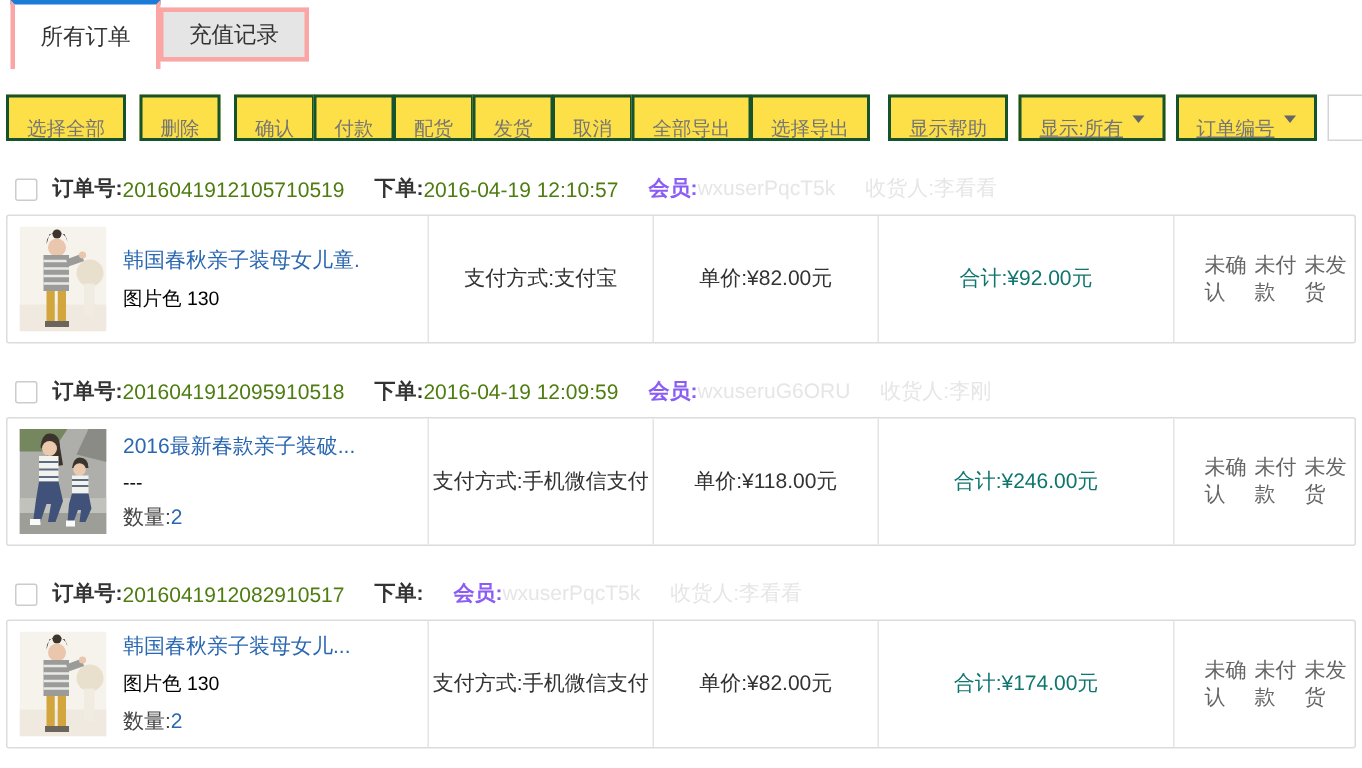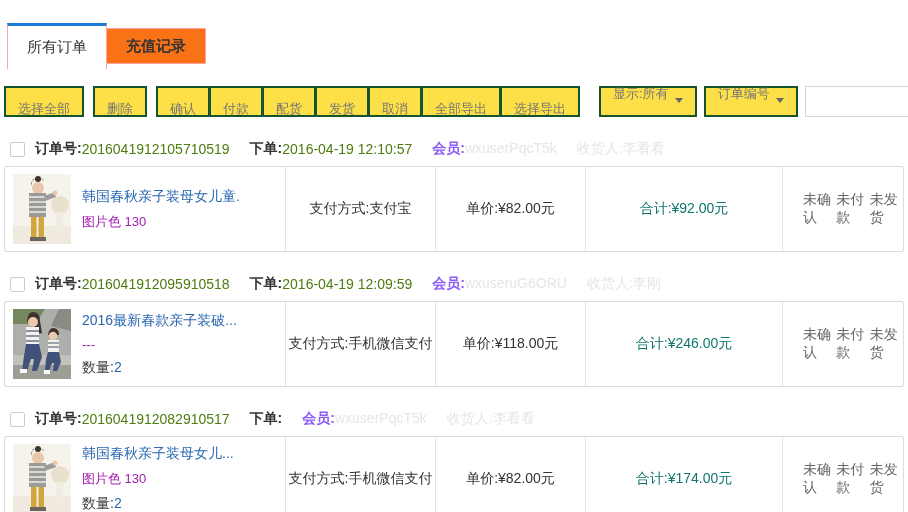--- a/index.html
+++ b/index.html
@@ -3,45 +3,45 @@
 <meta charset="utf-8">
 <style>
   * { box-sizing: border-box; margin: 0; padding: 0; }
   html,body { width: 908px; height: 512px; overflow: hidden; }
   body {
     font-family: "Liberation Sans", "DejaVu Sans", sans-serif;
     background: #fff; color: #333; font-size: 14px;
   }
 
   
-  .tabbar { display: flex; align-items: stretch; padding-left: 7px; height: 46px; margin-top: 23px; }
+  .tabbar { display: flex; align-items: stretch; padding-left: 7px; height: 46px; }
   .tab {
     width: 100px; text-align: center; font-size: 15px; color: #333;
-    border: 1px solid #fca5a5; background: #f97316; cursor: pointer;
-    display: flex; align-items: center; justify-content: center; font-weight: bold;
+    border: 3px solid #fca5a5; background: #e5e5e5; cursor: pointer;
+    display: flex; align-items: center; justify-content: center;
   }
   .tab.active {
     background: #fff; border-top: 3px solid #1a7bd9; border-bottom: none;
     font-weight: normal;
   }
   .tab.inactive { margin: 5px 0 5px -1px; }
 
   
   .toolbar { display: flex; align-items: center; margin: 17px 0 0 4px; width: 940px; }
   .btn {
     background: #fde047; border: 2px solid #14532d; color: #757575;
     font-size: 13px; height: 31px; padding: 12px 12px; cursor: pointer;
     font-family: inherit; white-space: nowrap;
   }
   .btn.standalone { margin-right: 9px; }
   .btn-group { display: flex; margin-right: 12px; }
   .btn-group .btn { margin-left: -1px; }
   .btn-group .btn:first-child { margin-left: 0; }
   .toolbar-right { margin-left: auto; display: flex; align-items: center; }
-  .dd { display: flex; align-items: flex-end; gap: 6px; margin-left: 7px; }
+  .dd { display: flex; align-items: flex-start; gap: 6px; margin-left: 7px; text-decoration: underline; }
   .dd .caret {
     width: 0; height: 0; border-left: 4px solid transparent;
     border-right: 4px solid transparent; border-top: 5px solid #666;
     display: inline-block;
   }
   .search-input {
     margin-left: 7px; height: 31px; width: 148px; border: 1px solid #d4d4d4;
     font-family: inherit; font-size: 13px; padding: 0 6px; outline: none;
   }
 
@@ -68,21 +68,21 @@
   .col-price { width: 150px; }
   .col-total { width: 197px; color: #0f766e; }
   .col-status { flex: 1; justify-content: flex-start; padding-left: 20px; color: #666; }
 
   .thumb { flex: none; width: 58px; height: 70px; cursor: pointer; display: block; }
   .pinfo { display: flex; flex-direction: column; gap: 7px; min-width: 0; }
   .plink {
     color: #2a67b1; text-decoration: none; cursor: pointer; font-size: 14px;
     white-space: nowrap; overflow: hidden; max-width: 158px;
   }
-  .pvariant { color: #a21caf; font-size: 13px; }
+  .pvariant { color: #000000; font-size: 13px; }
   .pqty { color: #444; }
   .pqty .qv { color: #2a67b1; }
 </style>
 </head>
 <body>
 
 <div class="tabbar">
   <div class="tab active">所有订单</div>
   <div class="tab inactive">充值记录</div>
 </div>
@@ -92,20 +92,21 @@
   <button class="btn standalone">删除</button>
   <div class="btn-group">
     <button class="btn">确认</button>
     <button class="btn">付款</button>
     <button class="btn">配货</button>
     <button class="btn">发货</button>
     <button class="btn">取消</button>
     <button class="btn">全部导出</button>
     <button class="btn">选择导出</button>
   </div>
+  <button class="btn">显示帮助</button>
 
   <div class="toolbar-right">
     <button class="btn dd">
       <span>显示:所有</span>
       <span class="caret"></span>
     </button>
     <button class="btn dd">
       <span>订单编号</span>
       <span class="caret"></span>
     </button>

